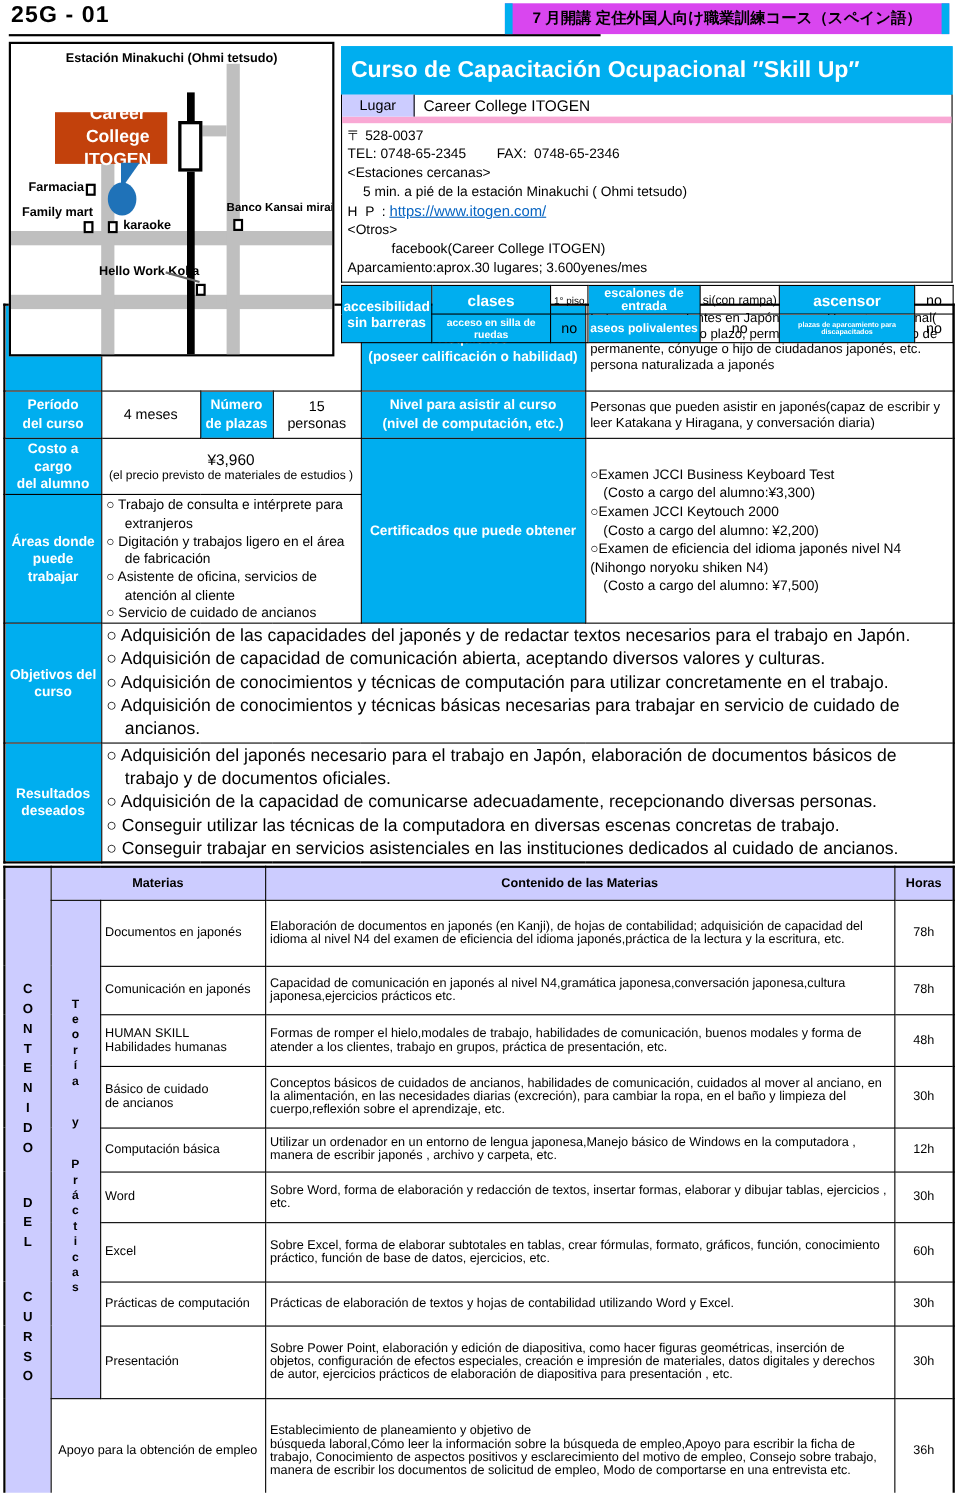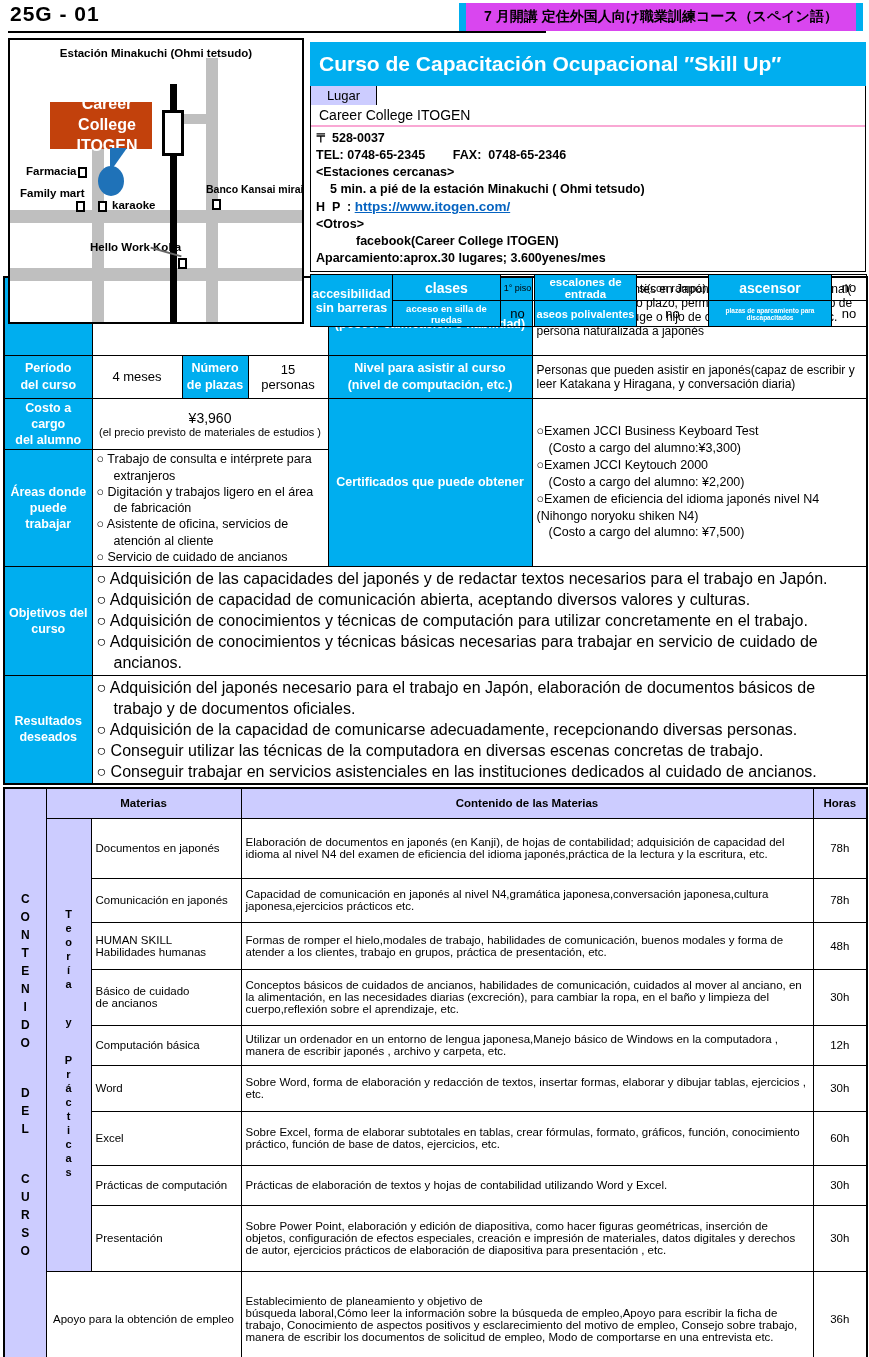--- a/index.html
+++ b/index.html
@@ -40,24 +40,24 @@
   .map .lbl-station { left: 0; top: 6px; width: 100%; text-align: center; line-height: 1.3; }
   .map .hello-line { position: absolute; left: 140px; top: 211px; width: 32px; height: 2px; background: #666; transform: rotate(16deg); }
 
   
   .right-top { position: absolute; left: 310px; top: 42px; width: 556px; }
   .course-title {
     height: 44px; background: #00aeef; color: #fff; font-weight: bold; font-size: 21px;
     display: flex; align-items: center; padding-left: 8px; border: 1px solid #00aeef;
   }
   .addr-box { border: 1px solid #000; border-top: none; }
-  .lugar-row { display: flex; border-bottom: 2px solid #f9a8d4; flex-direction: column; }
+  .lugar-row { display: flex; border-bottom: 6px solid #f9a8d4; }
   .lugar-label { width: 66px; background: #ccccff; border-right: 1px solid #000; text-align: center; font-size: 13px; padding: 2px 0; }
   .lugar-value { flex: 1; font-size: 14px; padding: 2px 8px; }
-  .addr-lines { padding: 3px 5px 4px; font-size: 12.5px; line-height: 17px; font-weight: bold; }
+  .addr-lines { padding: 3px 5px 4px; font-size: 12.5px; line-height: 17px; }
   .addr-lines .ind1 { padding-left: 14px; }
   .addr-lines .ind2 { padding-left: 40px; }
   .addr-lines a { color: #0563c1; text-decoration: underline; font-size: 13.5px; }
 
   .acc-table { border-collapse: collapse; table-layout: fixed; width: 556px; margin-top: 2px; }
   .acc-table td { border: 1px solid #000; text-align: center; vertical-align: middle; padding: 0 1px; overflow: hidden; }
   .acc-table tr { height: 26px; }
   .acc-cy { background: #00aeef; color: #fff; font-weight: bold; }
 
   

